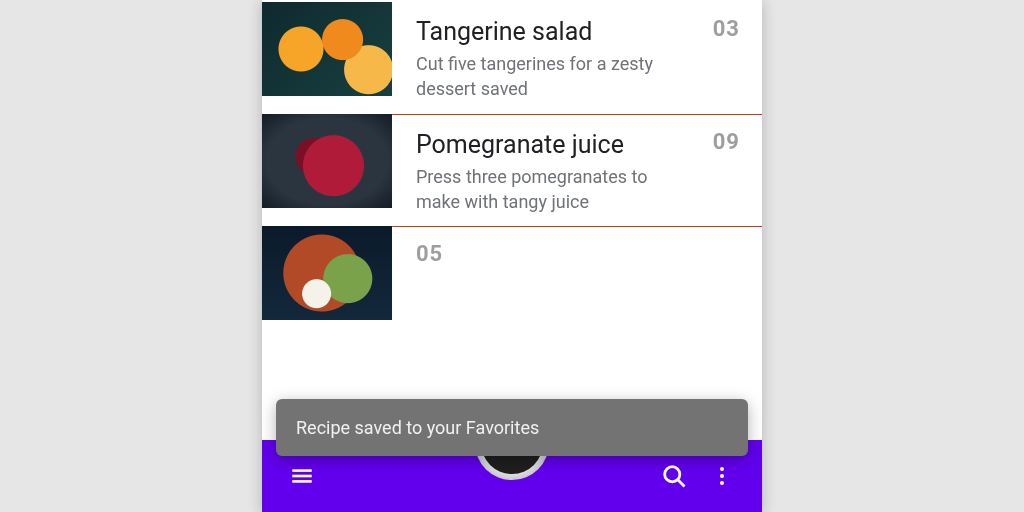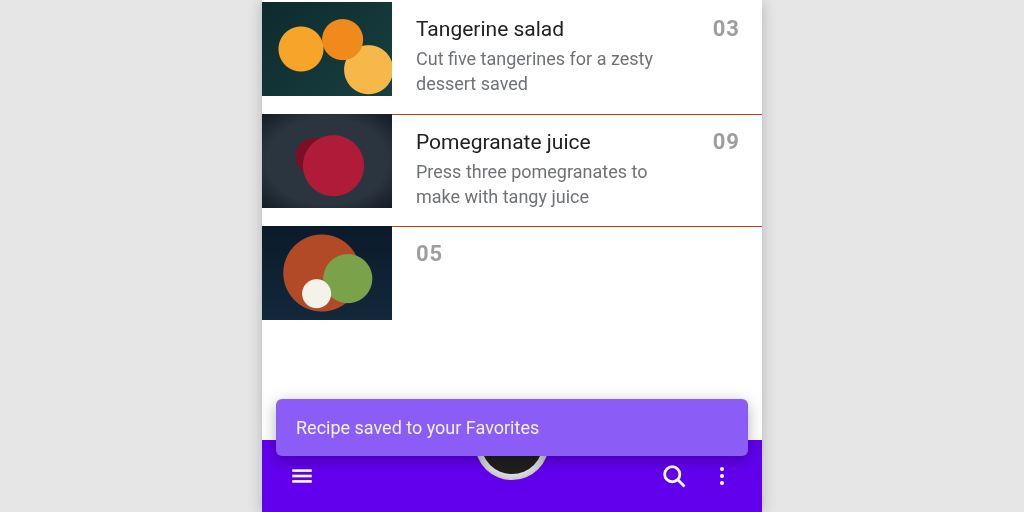--- a/index.html
+++ b/index.html
@@ -33,21 +33,21 @@
   .row-body {
     flex: 1;
     display: flex;
     padding: 14px 22px 0 24px;
     border-top: 1px solid #c2410c;
     min-height: 112px;
   }
   .row:first-child .row-body { border-top: none; }
   .text-col { flex: 1; padding-right: 10px; }
   .title {
-    font-size: 21px;
+    font-size: 25px;
     color: #202124;
     font-weight: 400;
     margin-bottom: 4px;
     line-height: 1.25;
   }
   .subtitle {
     font-size: 18px;
     color: #6f7277;
     font-weight: 400;
     line-height: 1.4;
@@ -118,21 +118,21 @@
     display: flex; align-items: center; justify-content: center;
     cursor: pointer;
   }
   .icon-btn + .icon-btn { margin-left: 8px; }
 
   
   .snackbar {
     position: absolute;
     left: 14px; right: 14px;
     bottom: 56px;
-    background: #8b5cf6;
+    background: #737373;
     color: #f1f1f1;
     border-radius: 6px;
     padding: 18px 20px;
     font-size: 18px;
     box-shadow: 0 4px 16px rgba(0,0,0,0.3);
   }
 </style>
 </head>
 <body>
 

